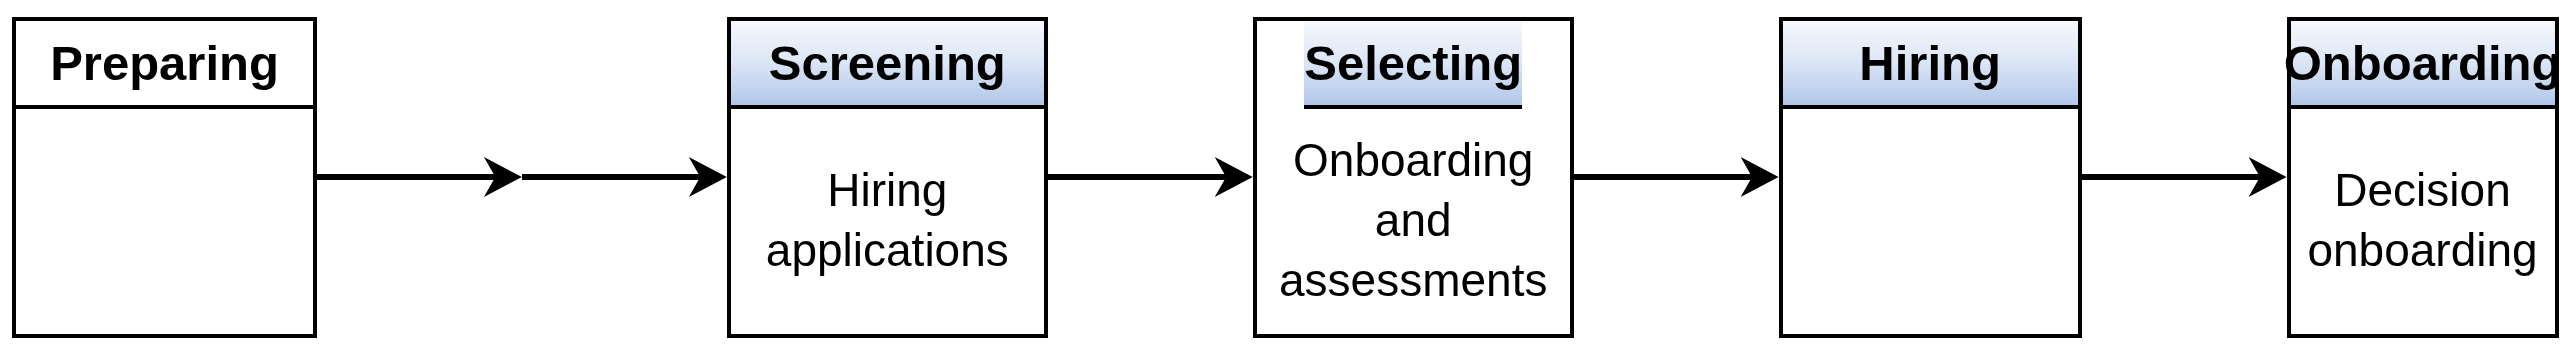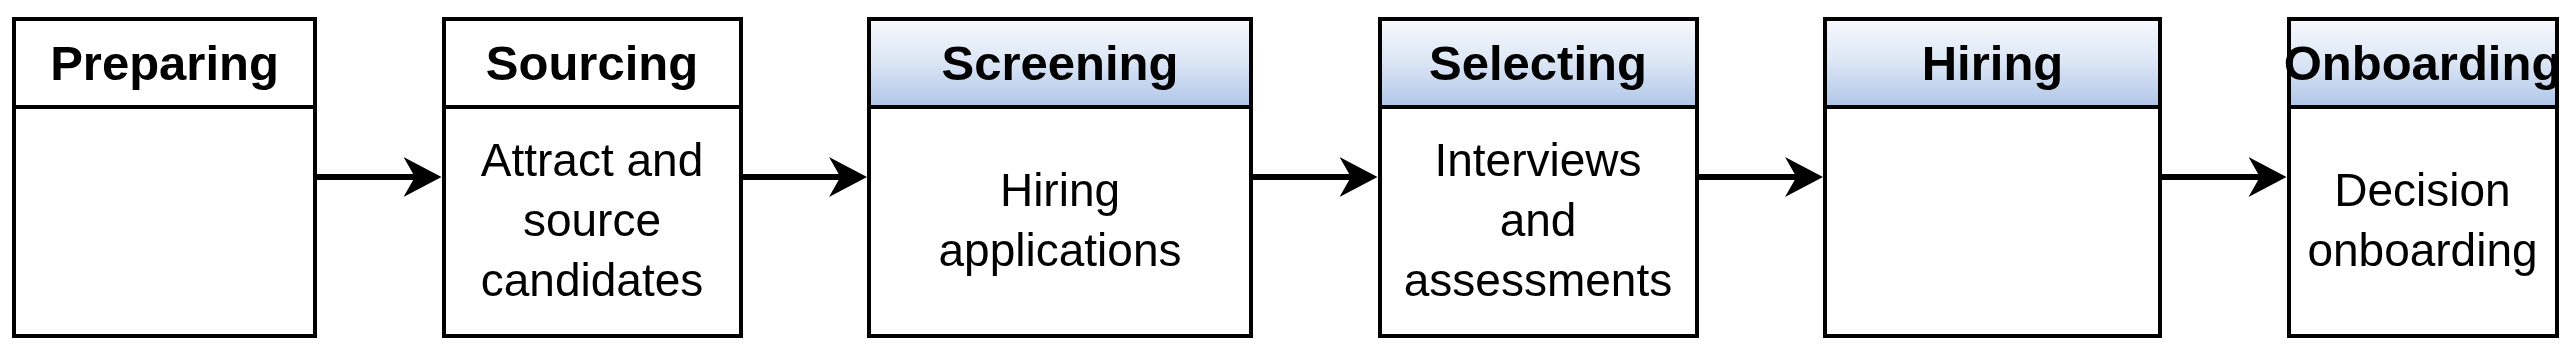--- a/index.html
+++ b/index.html
@@ -58,23 +58,23 @@
     justify-content: center;
     text-align: center;
     font-size: 46px;
     line-height: 1.3;
     color: #000;
     padding: 0 12.7px;
   }
   
   .w1 { width: 305px; }
   .w2 { width: 301px; }
-  .w3 { width: 386px; }
-  .w4 { width: 321px; }
-  .w5 { width: 339px; }
+  .w3 { width: 321px; }
+  .w4 { width: 321px; align-items: center; }
+  .w5 { width: 303px; }
   .w6 { width: 272px; }
 
   .flow-arrow {
     flex: 1;
     display: flex;
     align-items: center;
     height: 48px;
     min-width: 79px;
   }
   .arrow-line {
@@ -98,43 +98,39 @@
 
   <div class="stage-box w1">
     <div class="stage-header plain">Preparing</div>
   </div>
 
   <div class="flow-arrow">
     <div class="arrow-line"></div>
     <div class="arrow-head"></div>
   </div>
 
-  <div class="stage-box w2">
-    <div class="stage-header plain">Sourcing</div>
-    <div class="stage-body">Attract and source candidates</div>
-  </div>
 
   <div class="flow-arrow">
     <div class="arrow-line"></div>
     <div class="arrow-head"></div>
   </div>
 
   <div class="stage-box w3">
     <div class="stage-header blue">Screening</div>
     <div class="stage-body">Hiring applications</div>
   </div>
 
   <div class="flow-arrow">
     <div class="arrow-line"></div>
     <div class="arrow-head"></div>
   </div>
 
   <div class="stage-box w4">
     <div class="stage-header blue">Selecting</div>
-    <div class="stage-body">Interviews and assessments</div>
+    <div class="stage-body">Onboarding and assessments</div>
   </div>
 
   <div class="flow-arrow">
     <div class="arrow-line"></div>
     <div class="arrow-head"></div>
   </div>
 
   <div class="stage-box w5">
     <div class="stage-header blue">Hiring</div>
   </div>

